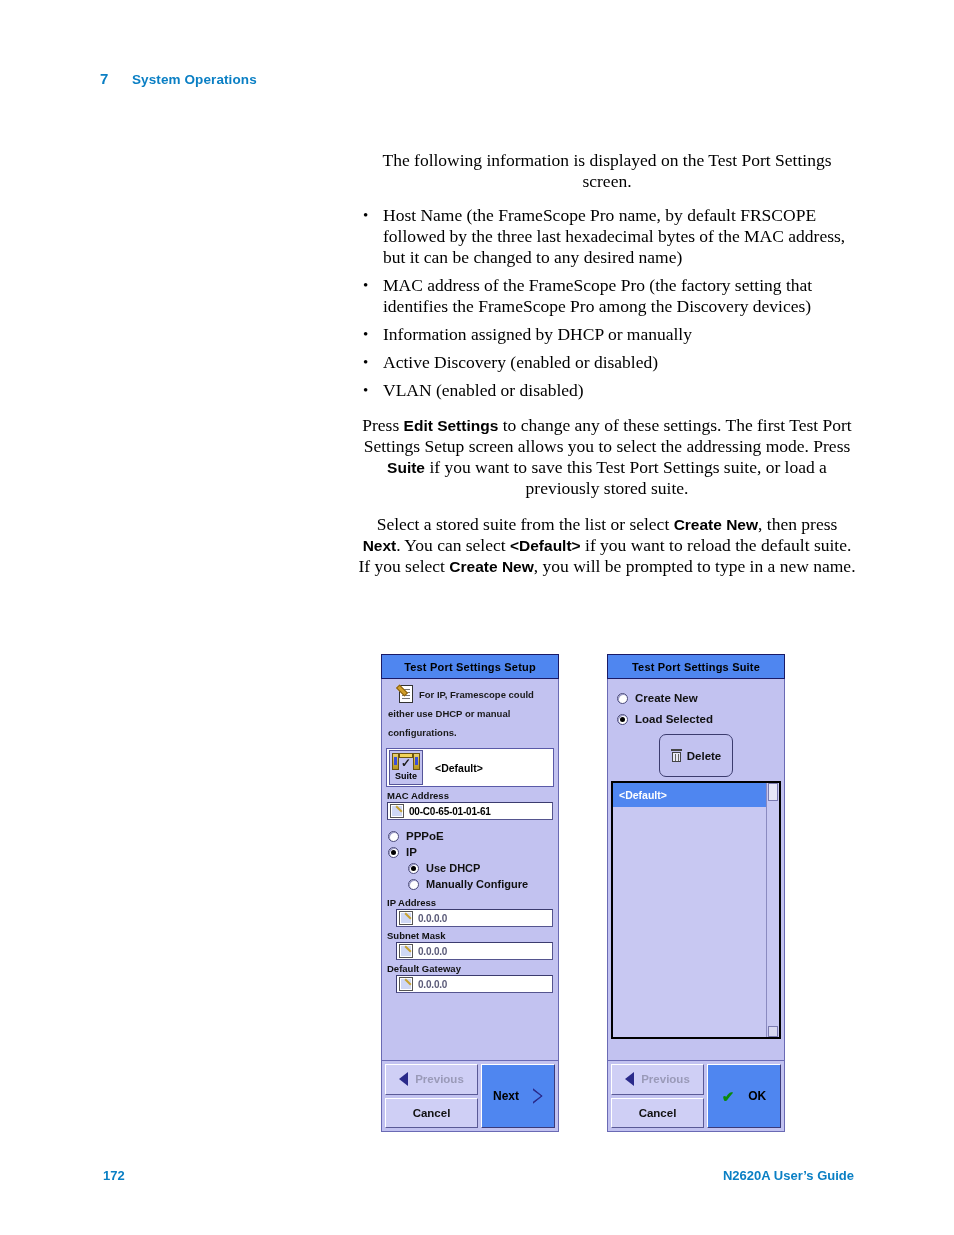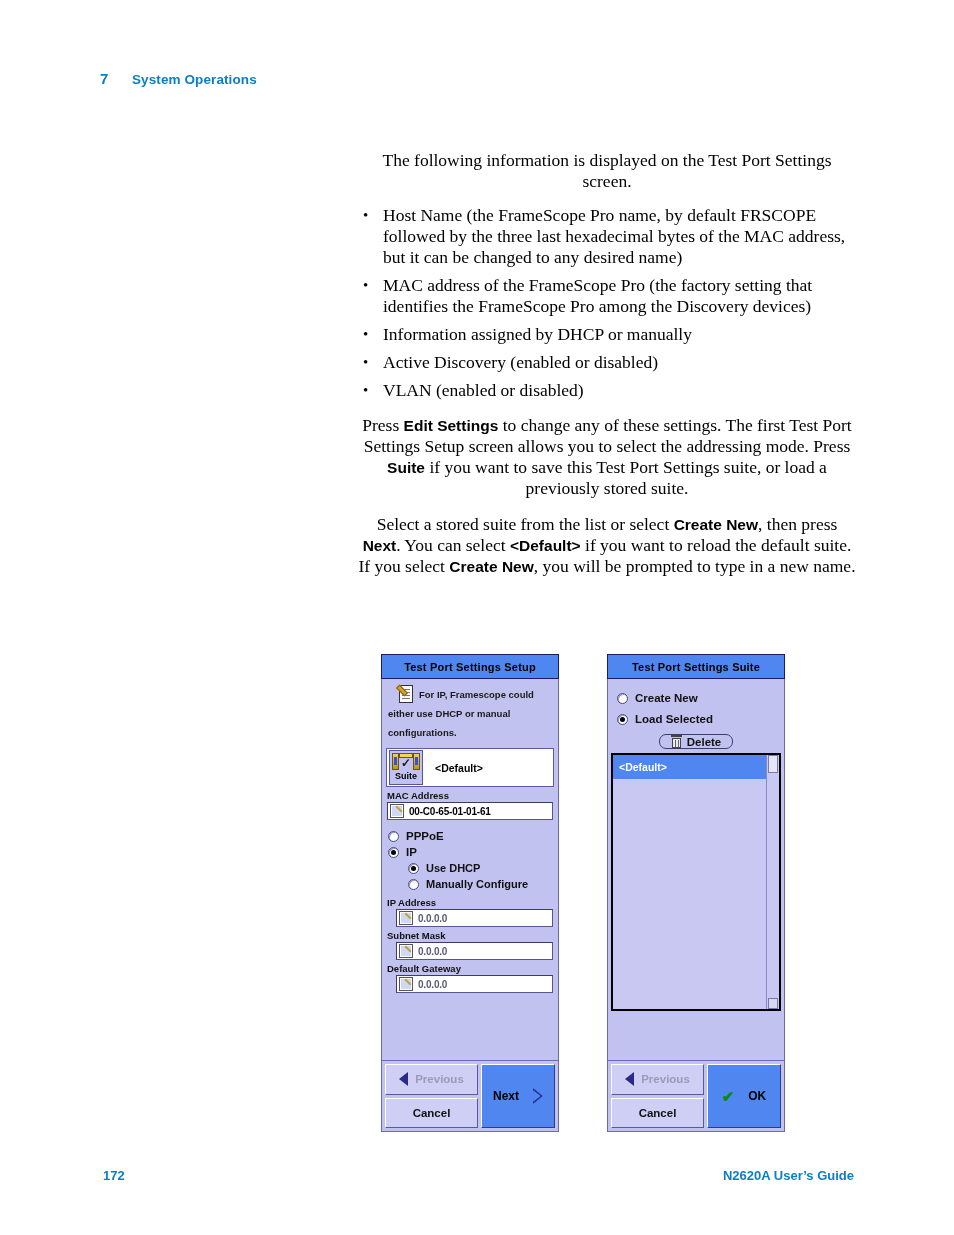--- a/index.html
+++ b/index.html
@@ -328,21 +328,21 @@
   .list-scroll .btm {
     position:absolute; left:1px; right:1px; bottom:0; height:11px;
     background:#d8d8f0; border:1px solid #7a7ab0; box-sizing:border-box;
   }
 
   
   .delete-wrap {
     display:flex; justify-content:center; margin-top: 9px;
   }
   .delete-btn {
-    width: 74px; height: 15px;
+    width: 74px; height: 43px;
     background: #c2c2f0;
     border: 1px solid #3c3c6e;
     border-radius: 7px;
     box-sizing:border-box;
     display:flex; align-items:center; justify-content:center;
     font-size: 11.5px; font-weight:bold; color:#111;
     gap: 5px;
   }
   .trash {
     width: 11px; height: 13px;

